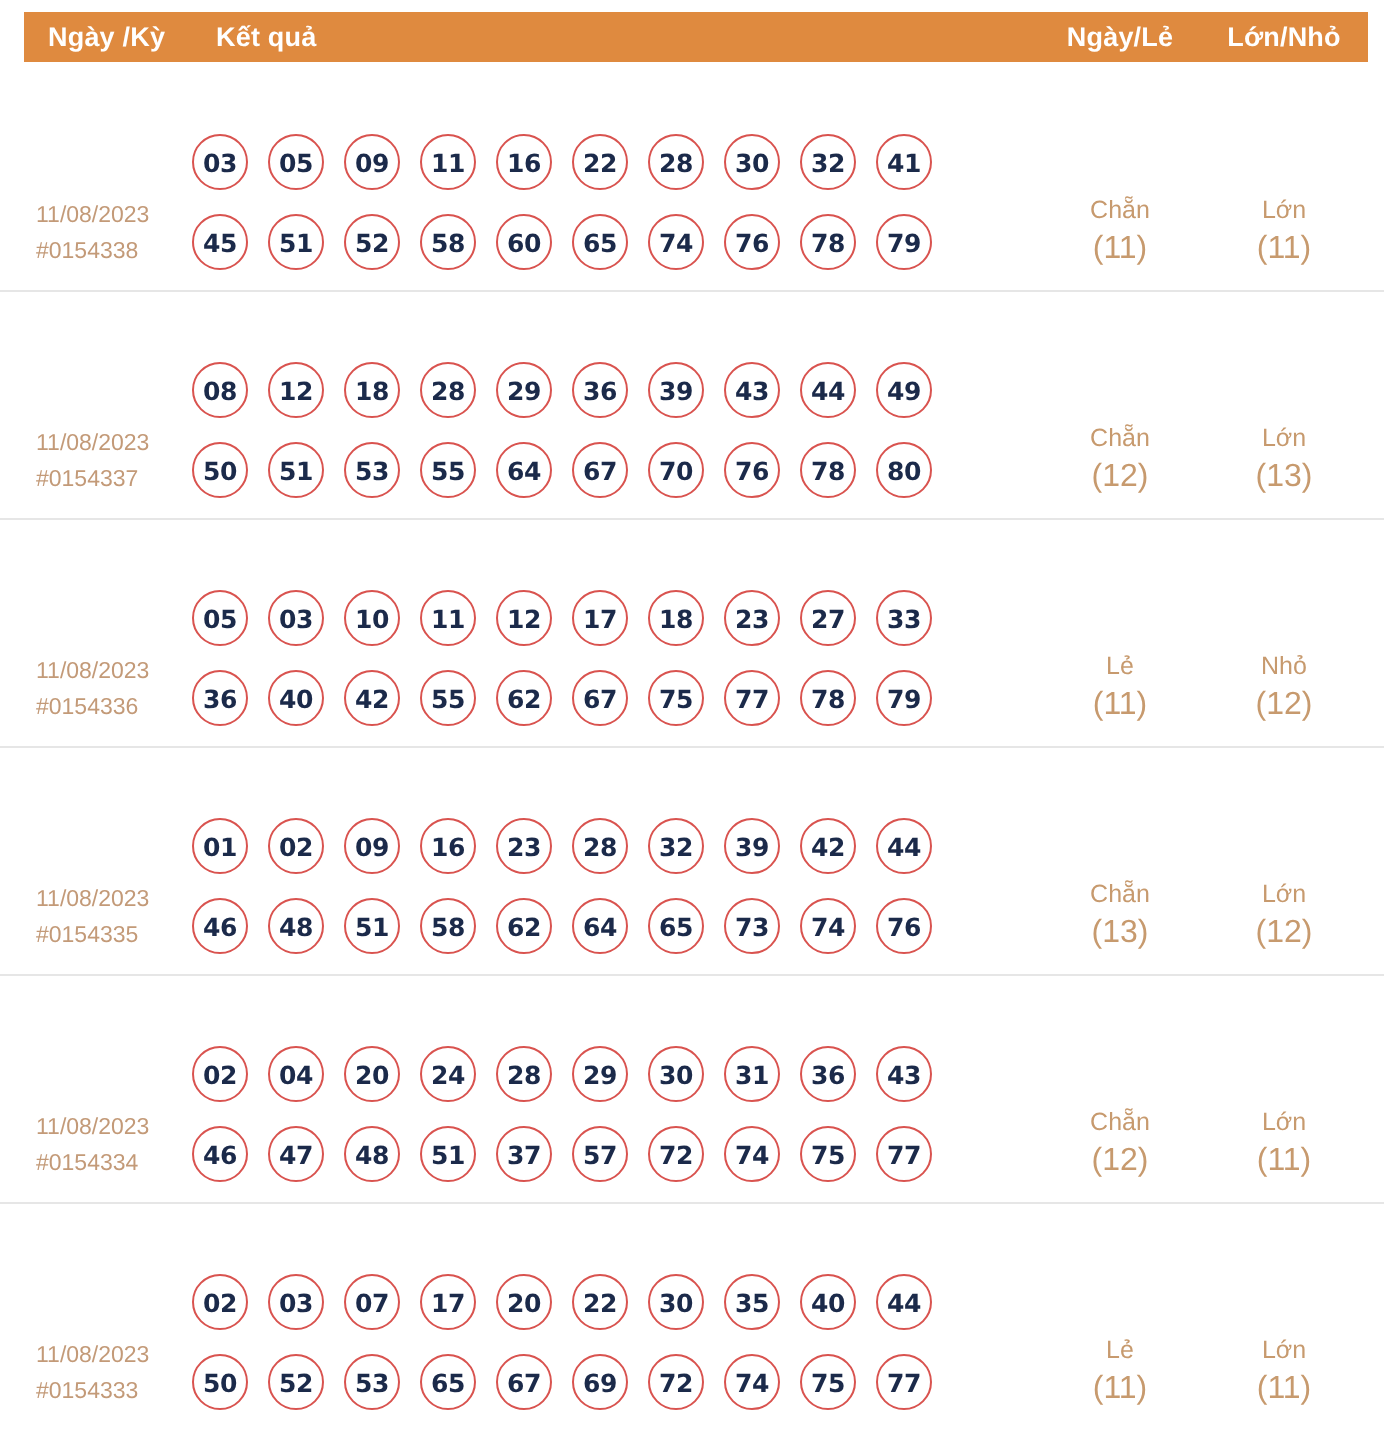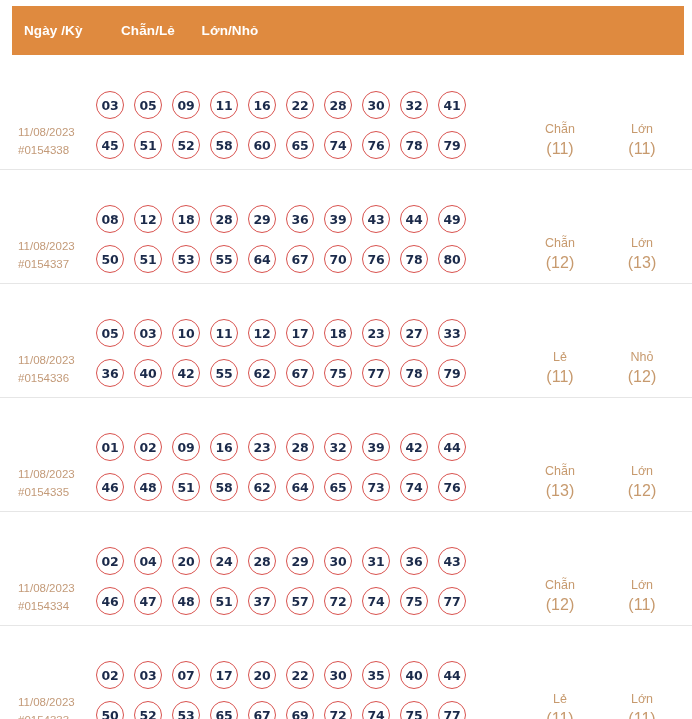--- a/index.html
+++ b/index.html
@@ -14,21 +14,21 @@
   }
 
   .lottery-table {
     width: 692px;
     padding: 0;
   }
 
   
   .table-header {
     margin: 6px 8px 0 12px;
-    height: 49px;
+    height: 25px;
     background: #df8a3f;
     display: flex;
     align-items: center;
     color: #ffffff;
     font-size: 13.5px;
     font-weight: bold;
     letter-spacing: .1px;
   }
   .th-date   { width: 96px; padding-left: 12px; flex: none; }
   .th-result { flex: 1 1 auto; padding-left: 0px; }
@@ -99,21 +99,22 @@
   .cell-oddeven .count,
   .cell-bigsmall .count { display: block; font-size: 16px; }
 </style>
 </head>
 <body>
 
 <div class="lottery-table">
 
   <div class="table-header">
     <div class="th-date">Ngày /Kỳ</div>
-    <div class="th-oddeven">Chẵn/Lẻ</div>
+    <div class="th-result">Kết quả</div>
+    <div class="th-oddeven">Ngày/Lẻ</div>
     <div class="th-bigsml">Lớn/Nhỏ</div>
   </div>
 
   <div id="rows-container">
       <div class="row first">
         <div class="cell-date"><span>11/08/2023</span><span class="kyhieu">#0154338</span></div>
         <div class="cell-result">
           <div class="ball-line">
             <div class="ball">03</div>
             <div class="ball">05</div>

